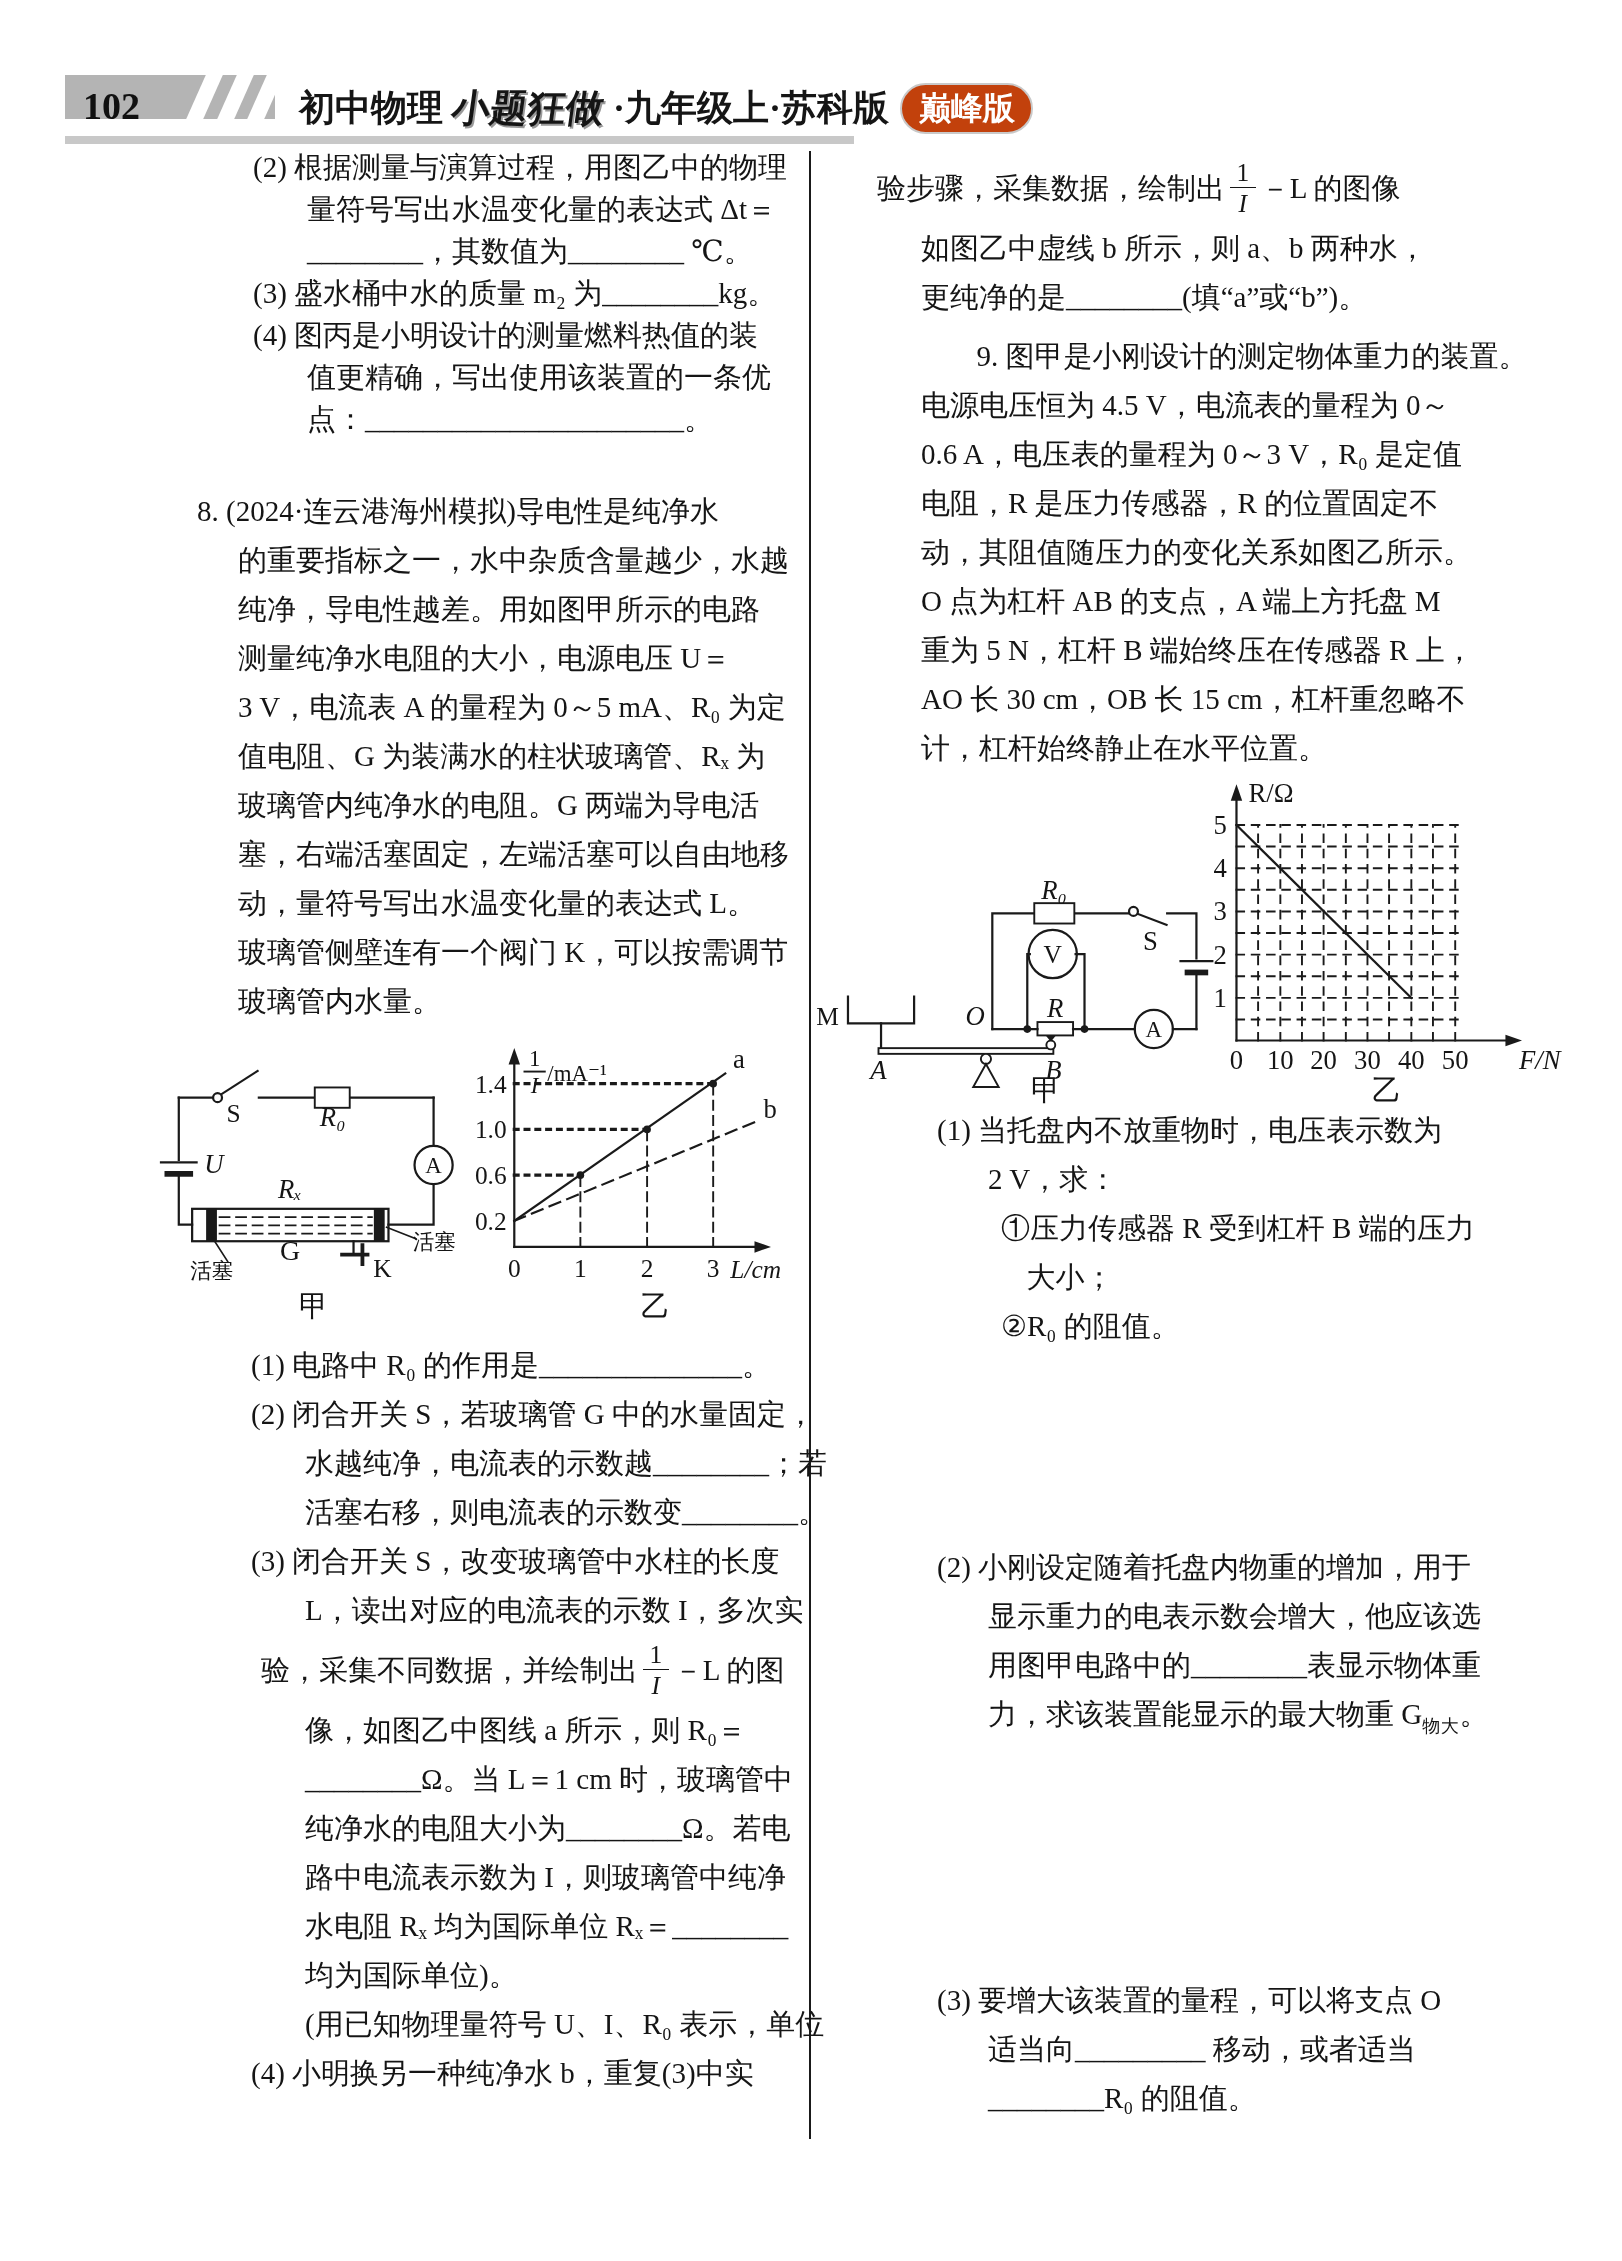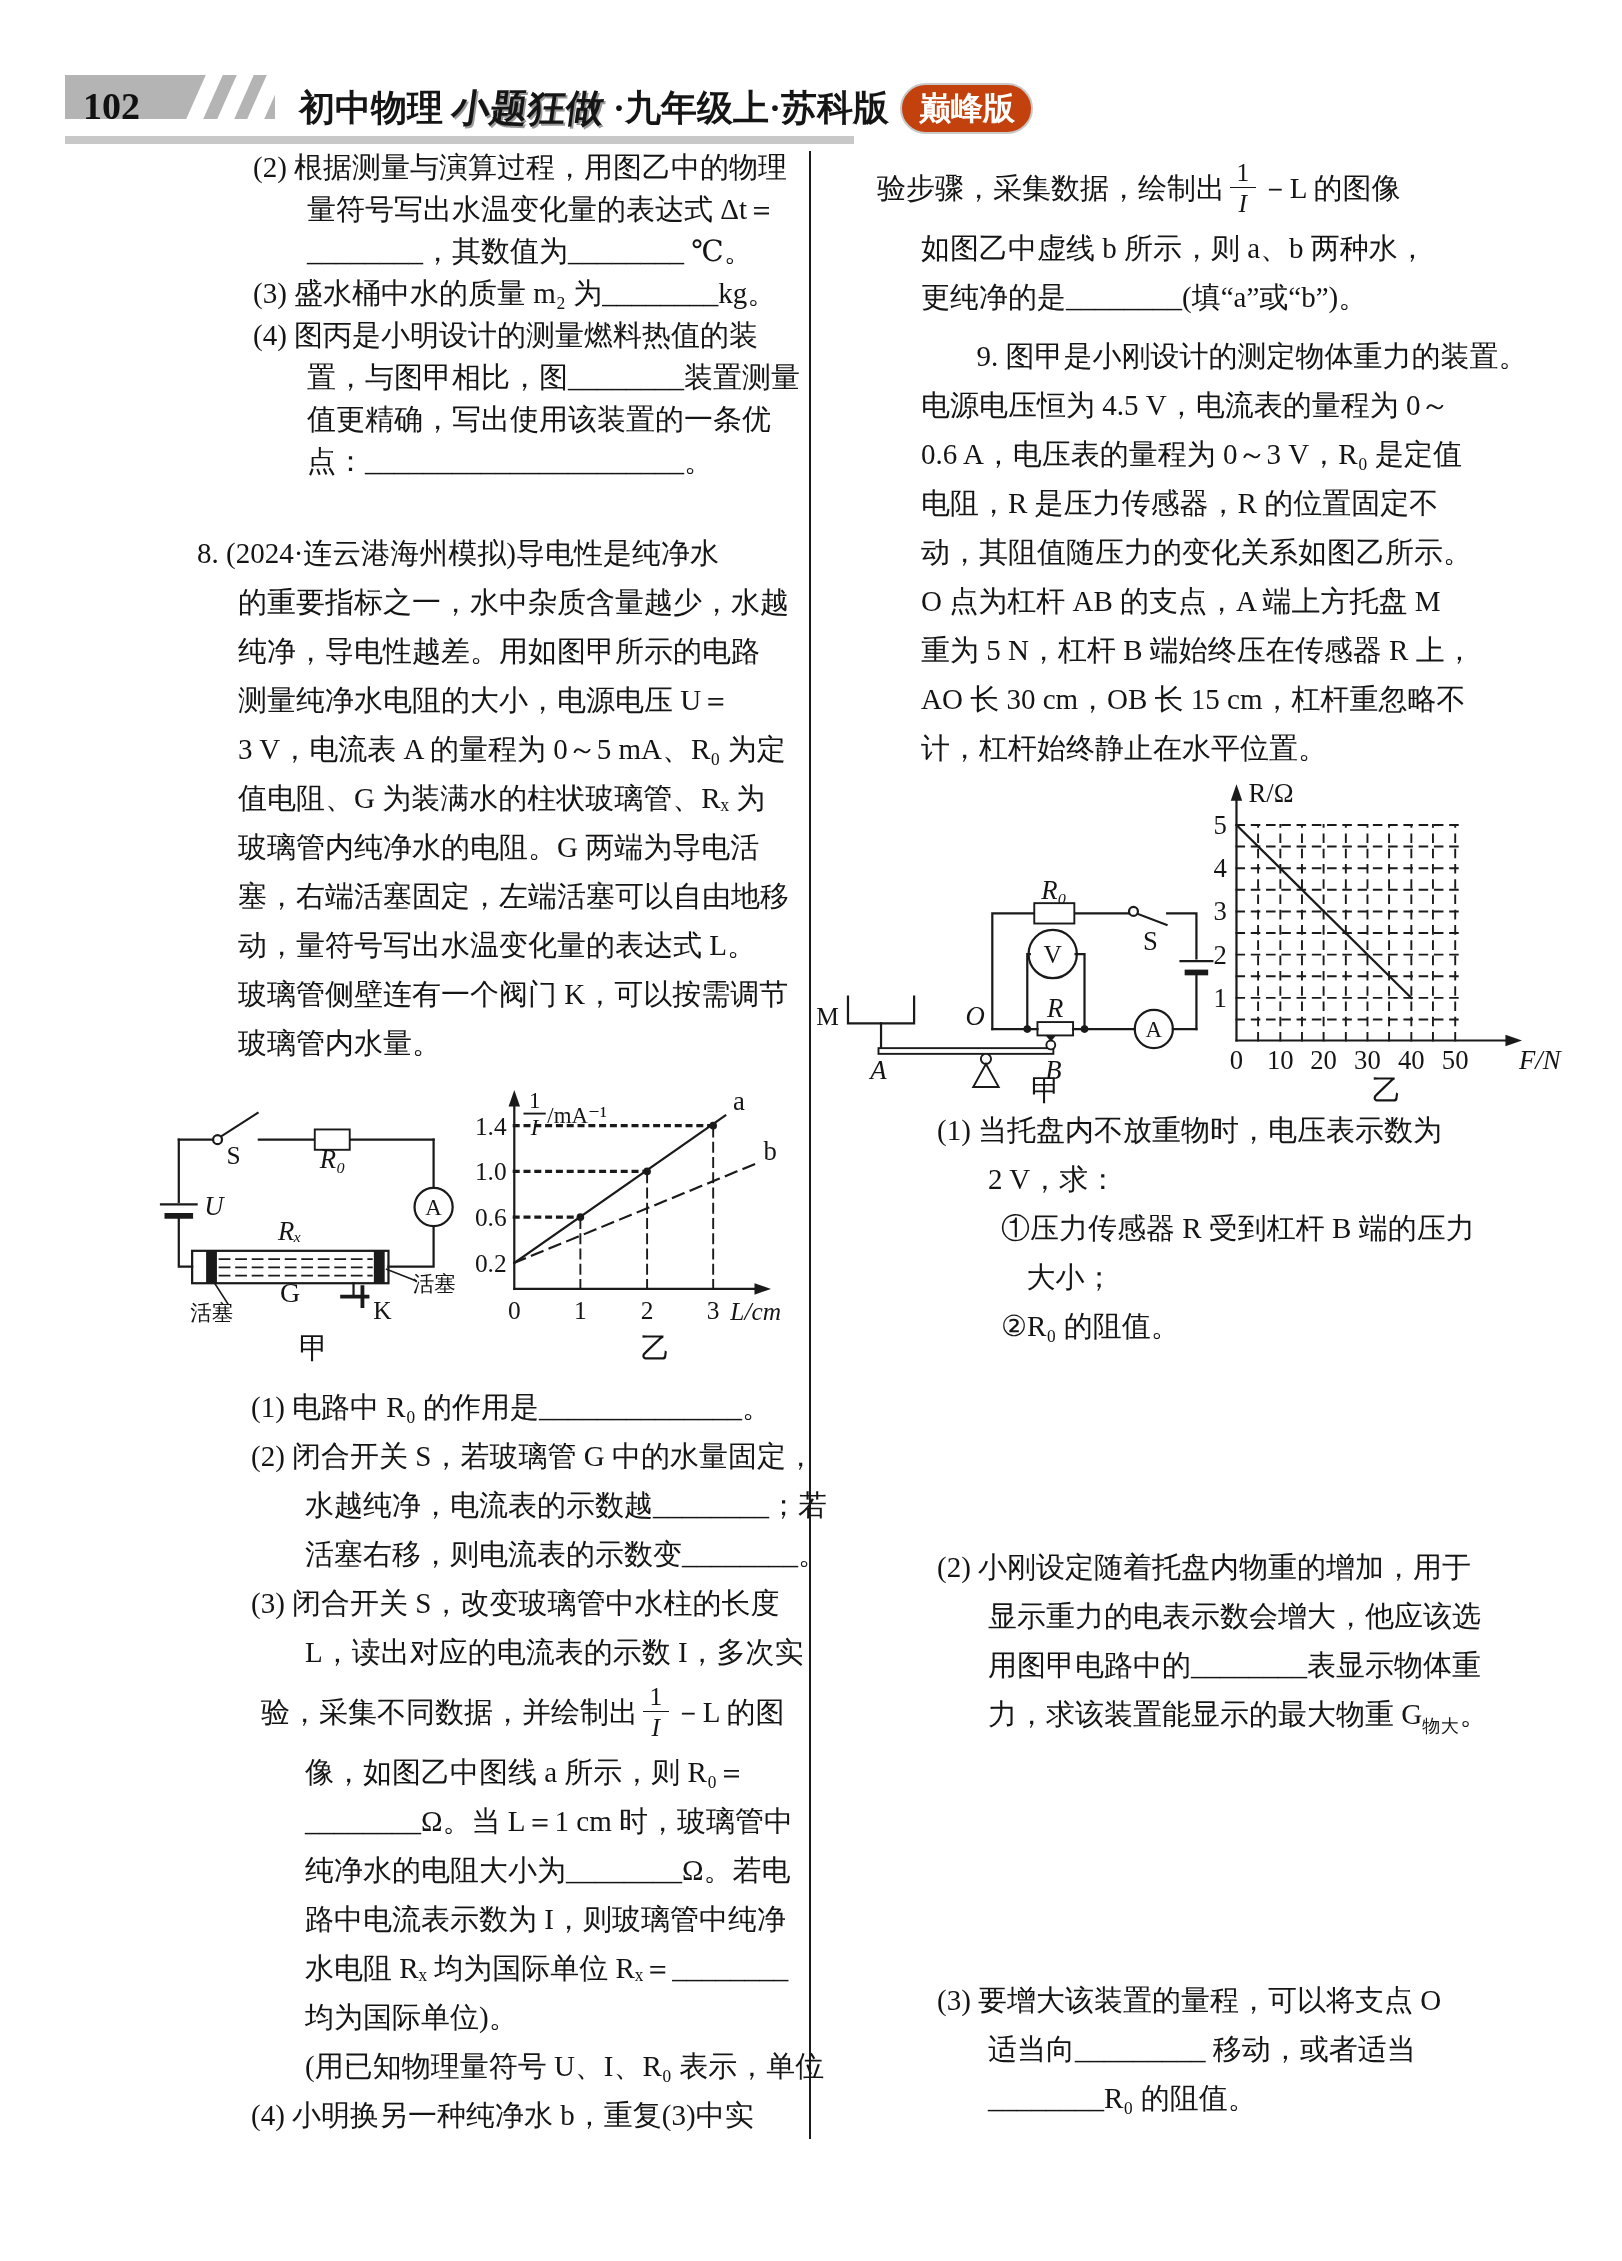--- a/index.html
+++ b/index.html
@@ -81,21 +81,20 @@
       </div>
   </div>
   <div class="blk hang lh66" style="margin-left:56px">
     <div data-lines="left.q7_item3">
         <div class="tl">(3) 盛水桶中水的质量 m₂ 为________kg。</div>
       </div>
   </div>
   <div class="blk hang lh66" style="margin-left:56px">
     <div data-lines="left.q7_item4">
         <div class="tl">(4) 图丙是小明设计的测量燃料热值的装</div>
-        <div class="tl">置，与图甲相比，图________装置测量</div>
         <div class="tl">值更精确，写出使用该装置的一条优</div>
         <div class="tl">点：______________________。</div>
       </div>
   </div>
 
   <div class="blk hang8" style="margin-top:47px">
     <div data-lines="left.q8_stem">
         <div class="tl">8. (2024·连云港海州模拟)导电性是纯净水</div>
         <div class="tl">的重要指标之一，水中杂质含量越少，水越</div>
         <div class="tl">纯净，导电性越差。用如图甲所示的电路</div>

